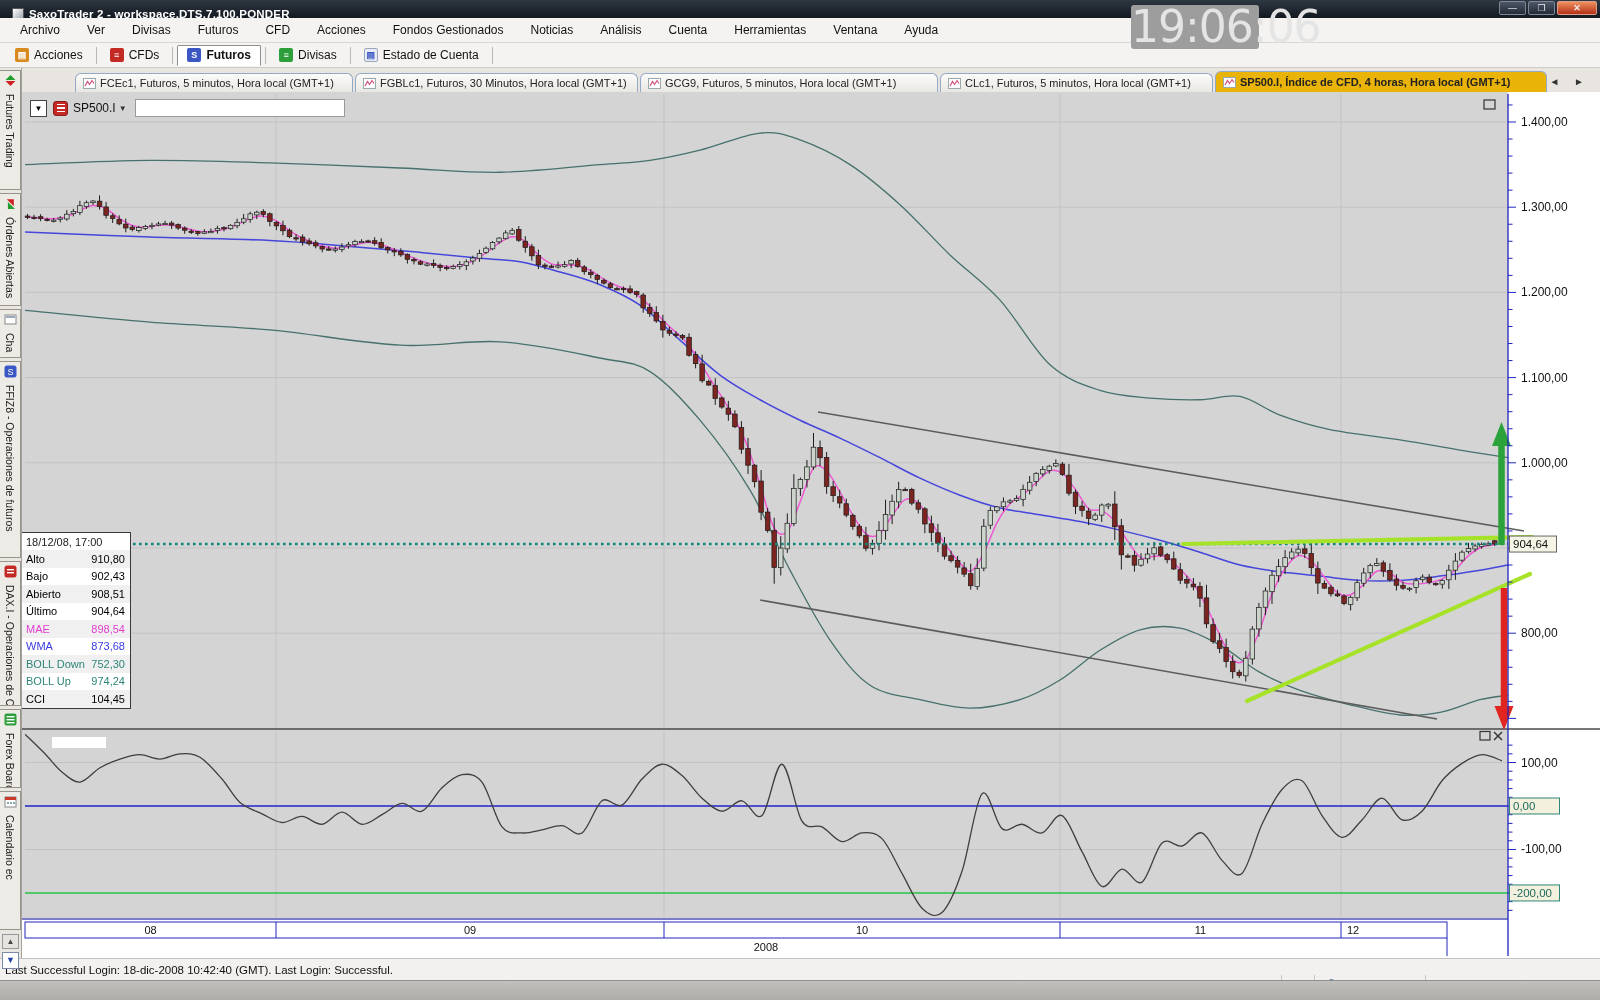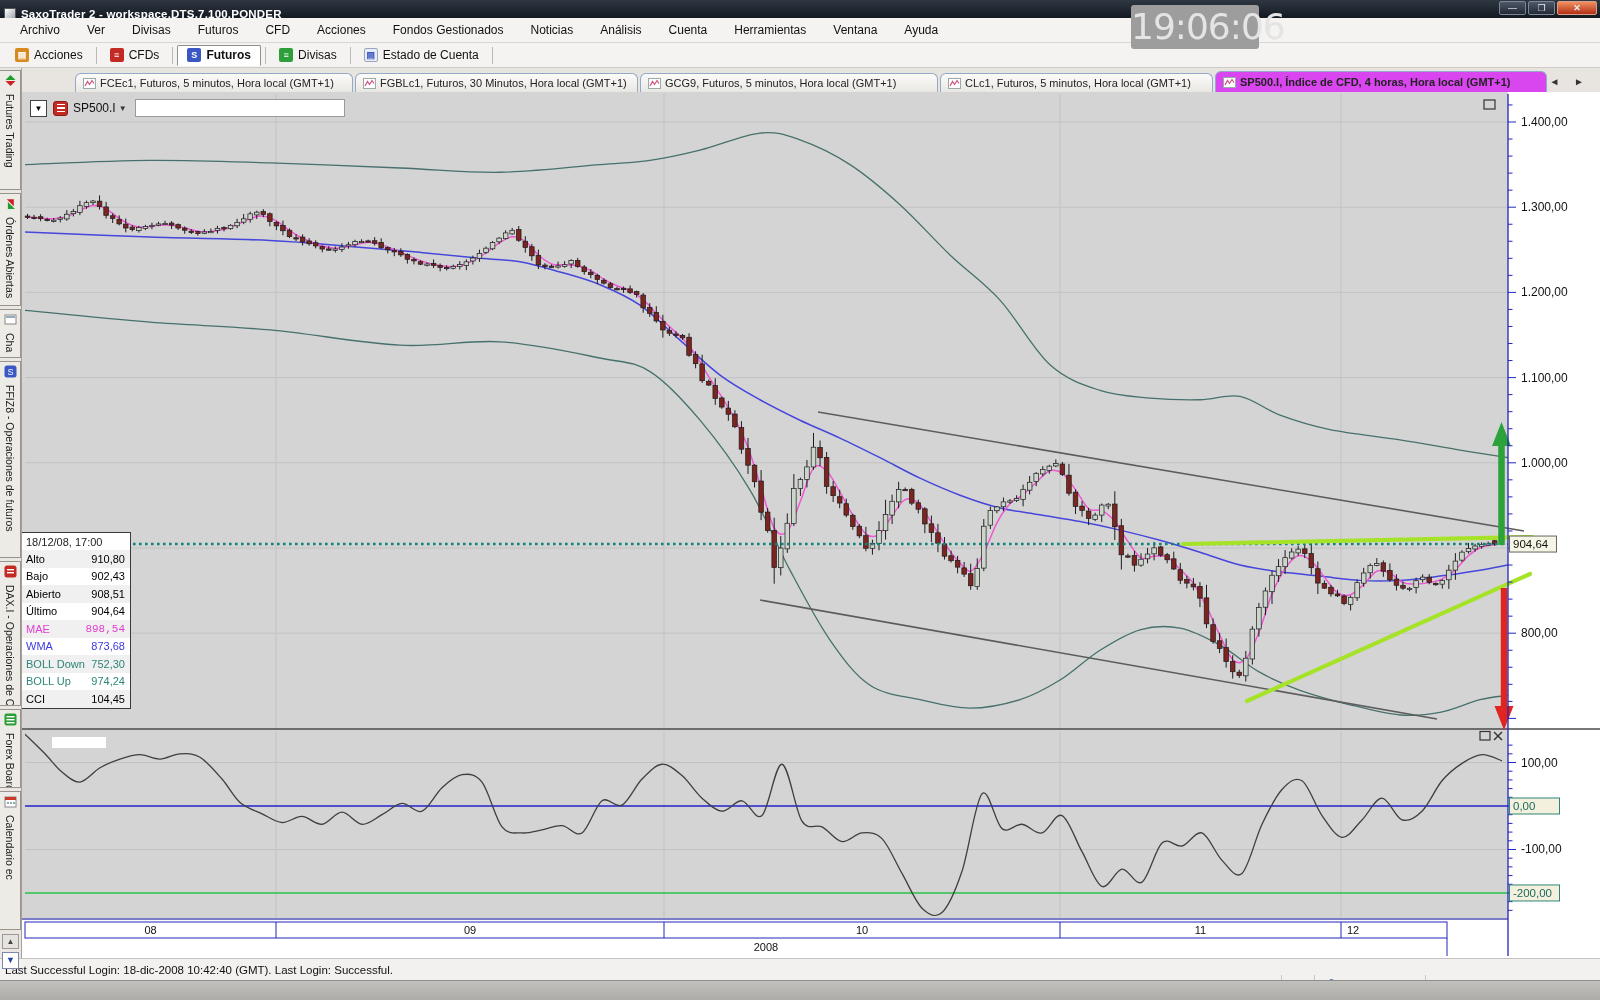--- a/index.html
+++ b/index.html
@@ -2,21 +2,21 @@
 <html><head>
 <meta charset="utf-8">
 <style>
   * { box-sizing: border-box; }
   html,body { margin:0; padding:0; width:1600px; height:1000px; overflow:hidden;
     font-family:"Liberation Sans",sans-serif; background:#d4d4d4; }
 
   
   .titlebar { position:absolute; left:0; top:0; width:1600px; height:28px;
     background:linear-gradient(#2e3742,#151b23 60%,#10151c); color:#fff;
-    display:flex; align-items:center; padding:0 4px; }
+    display:flex; align-items:center; padding:0 12px; }
   .titlebar .app-icon { width:12px; height:12px; background:linear-gradient(135deg,#fff,#9aa2ad);
     border:1px solid #555; margin-right:5px; }
   .titlebar .title-text { font-size:11.5px; font-weight:bold; letter-spacing:.2px; }
   .win-controls { position:absolute; right:3px; top:1px; display:flex; gap:2px; }
   .win-btn { width:27px; height:14px; border:1px solid #7d8795; border-radius:2px;
     background:linear-gradient(#4c5768,#232b36); color:#eee; font-size:9px; line-height:12px;
     text-align:center; cursor:default; }
   .win-btn.close { background:linear-gradient(#f0905e,#b23018); border-color:#d8a08a; width:40px; font-weight:bold; }
 
   .menubar { position:absolute; left:0; top:18px; width:1600px; height:25px;
@@ -27,30 +27,30 @@
     background:#f4f3f1; border-bottom:1px solid #cfccc7; display:flex; align-items:center; padding-left:6px; }
   .tool-btn { display:flex; align-items:center; gap:5px; font-size:12px; color:#111;
     padding:2px 9px; height:21px; white-space:nowrap; }
   .tool-btn.active { background:#fff; border:1px solid #8f8f8f; border-bottom-color:#fff;
     border-radius:2px 2px 0 0; font-weight:bold; }
   .tool-sep { width:1px; height:17px; background:#bcb9b4; margin:0 4px; }
   .chip { width:14px; height:14px; border-radius:2px; display:inline-flex; align-items:center;
     justify-content:center; color:#fff; font-size:9px; font-weight:bold; line-height:14px; }
 
   .clock { position:absolute; left:1131px; top:5px; width:128px; height:44px; background:#9d9d9d;
-    border-radius:3px; color:#e4e4e4; font-size:36px; font-family:"DejaVu Sans",sans-serif;
+    border-radius:3px; color:#e4e4e4; font-size:44px; font-family:"DejaVu Sans",sans-serif;
     text-align:center; line-height:44px; z-index:50; letter-spacing:-1px; }
 
   
   .tabstrip { position:absolute; left:0; top:68px; width:1600px; height:24px; background:#e8e5e0; }
   .ctab { position:absolute; top:5px; height:19px; display:flex; align-items:center; gap:4px;
     padding:8px 7px; font-size:11px; color:#222; border:1px solid #93a9c8; border-bottom:none;
     border-radius:6px 6px 0 0; background:linear-gradient(#fbfbfa,#e9e7e2);
     white-space:nowrap; overflow:hidden; }
-  .ctab.active { top:3px; height:21px; background:#d946ef; font-weight:bold; }
+  .ctab.active { top:3px; height:21px; background:#eab308; font-weight:bold; }
   .tab-scroll { position:absolute; right:10px; top:8px; font-size:10px; color:#333; letter-spacing:6px; }
 
   
   .workspace { position:absolute; left:0; top:92px; width:1600px; height:866px; }
   #chart-svg { position:absolute; left:0; top:0; }
 
   .sidebar { position:absolute; left:0; top:68px; width:22px; height:890px; background:#eae7e2;
     border-right:1px solid #a5a19a; z-index:10; }
   .side-tab { position:absolute; left:0; width:21px; border:1px solid #98948c; border-left:none;
     background:#edebe6; display:flex; flex-direction:column; align-items:center; padding-top:2px; overflow:hidden; }
@@ -813,21 +813,21 @@
         <div class="tt-row">
           <span style="color: rgb(0, 0, 0);">Abierto</span>
           <span style="color: rgb(0, 0, 0);">908,51</span>
         </div>
         <div class="tt-row">
           <span style="color: rgb(0, 0, 0);">Último</span>
           <span style="color: rgb(0, 0, 0);">904,64</span>
         </div>
         <div class="tt-row">
           <span style="color: rgb(226, 62, 208);">MAE</span>
-          <span style="color: rgb(226, 62, 208); font-family: Liberation Mono, monospace;">898,54</span>
+          <span style="color: rgb(226, 62, 208);">898,54</span>
         </div>
         <div class="tt-row">
           <span style="color: rgb(58, 58, 224);">WMA</span>
           <span style="color: rgb(58, 58, 224);">873,68</span>
         </div>
         <div class="tt-row">
           <span style="color: rgb(46, 133, 120);">BOLL Down</span>
           <span style="color: rgb(46, 133, 120);">752,30</span>
         </div>
         <div class="tt-row">

